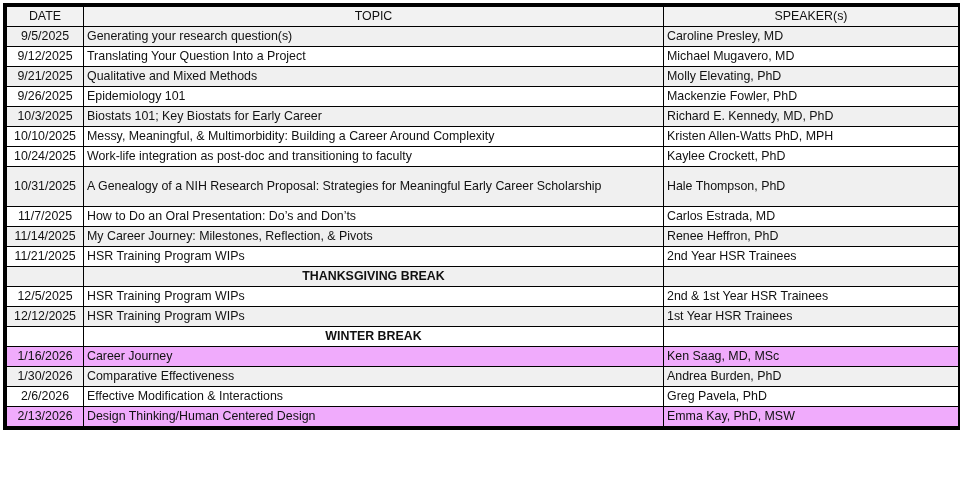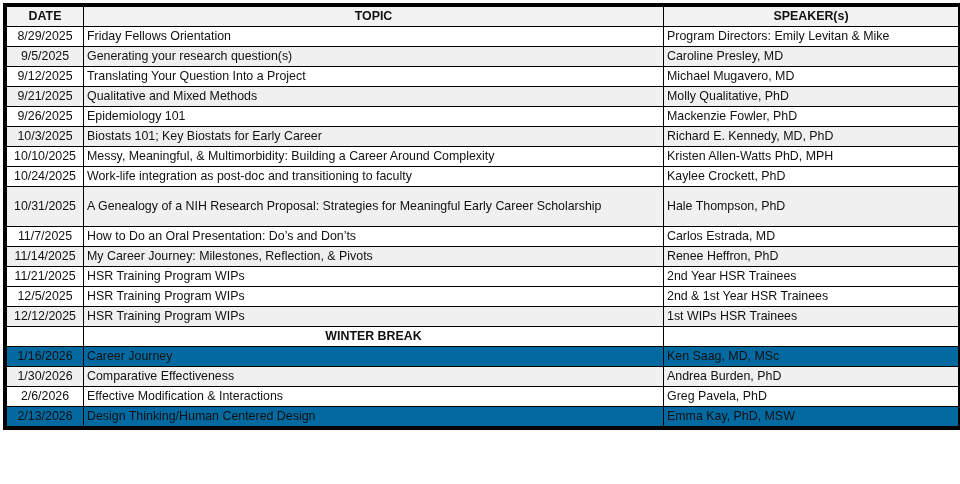--- a/index.html
+++ b/index.html
@@ -2,25 +2,25 @@
 <html><head>
 <meta charset="utf-8">
 <style>
   html, body { margin: 0; padding: 0; background: #ffffff; }
   body { width: 960px; height: 484px; overflow: hidden; position: relative;
          font-family: "Liberation Sans", "DejaVu Sans", sans-serif; }
   .sheet { position: absolute; left: 3px; top: 3px; width: 952px;
            border: 3px solid #000; box-sizing: content-box; }
   table { border-collapse: collapse; width: 952px; table-layout: fixed; font-size: 12.4px; color: #111; }
   th, td { border: 1px solid #000; height: 19px; padding: 0 3px; white-space: nowrap; overflow: hidden; line-height: 19px; }
-  th { font-weight: bold; text-align: center; background: #f2f2f2; }
+  th { font-weight: normal; text-align: center; background: #f2f2f2; }
   td.date { text-align: center; }
   td.topic, td.speaker { text-align: left; }
   tr.alt td { background: #f0f0f0; }
-  tr.alt2 td { background: #0369a1; }
+  tr.alt2 td { background: #f0abfc; }
   tr.tall td { height: 39px; }
   td.break-label { text-align: center; font-weight: bold; }
   col.c-date { width: 77px; }
   col.c-topic { width: 580px; }
   col.c-speaker { width: 295px; }
 </style>
 </head>
 <body>
 
 <div class="sheet">
@@ -31,39 +31,34 @@
         <col class="c-speaker">
     </colgroup>
     <thead>
       <tr>
         <th>DATE</th>
         <th>TOPIC</th>
         <th>SPEAKER(s)</th>
       </tr>
     </thead>
     <tbody id="rows">
-        <tr>
-          <td class="date">8/29/2025</td>
-          <td class="topic">Friday Fellows Orientation</td>
-          <td class="speaker">Program Directors: Emily Levitan &amp; Mike</td>
-        </tr>
         <tr class="alt">
           <td class="date">9/5/2025</td>
           <td class="topic">Generating your research question(s)</td>
           <td class="speaker">Caroline Presley, MD</td>
         </tr>
         <tr>
           <td class="date">9/12/2025</td>
           <td class="topic">Translating Your Question Into a Project</td>
           <td class="speaker">Michael Mugavero, MD</td>
         </tr>
         <tr class="alt">
           <td class="date">9/21/2025</td>
           <td class="topic">Qualitative and Mixed Methods</td>
-          <td class="speaker">Molly Qualitative, PhD</td>
+          <td class="speaker">Molly Elevating, PhD</td>
         </tr>
         <tr>
           <td class="date">9/26/2025</td>
           <td class="topic">Epidemiology 101</td>
           <td class="speaker">Mackenzie Fowler, PhD</td>
         </tr>
         <tr class="alt">
           <td class="date">10/3/2025</td>
           <td class="topic">Biostats 101; Key Biostats for Early Career</td>
           <td class="speaker">Richard E. Kennedy, MD, PhD</td>
@@ -91,29 +86,34 @@
         <tr class="alt">
           <td class="date">11/14/2025</td>
           <td class="topic">My Career Journey: Milestones, Reflection, &amp; Pivots</td>
           <td class="speaker">Renee Heffron, PhD</td>
         </tr>
         <tr>
           <td class="date">11/21/2025</td>
           <td class="topic">HSR Training Program WIPs</td>
           <td class="speaker">2nd Year HSR Trainees</td>
         </tr>
+        <tr class="alt">
+          <td class="date"></td>
+          <td class="break-label">THANKSGIVING BREAK</td>
+          <td class="speaker"></td>
+        </tr>
         <tr>
           <td class="date">12/5/2025</td>
           <td class="topic">HSR Training Program WIPs</td>
           <td class="speaker">2nd &amp; 1st Year HSR Trainees</td>
         </tr>
         <tr class="alt">
           <td class="date">12/12/2025</td>
           <td class="topic">HSR Training Program WIPs</td>
-          <td class="speaker">1st WIPs HSR Trainees</td>
+          <td class="speaker">1st Year HSR Trainees</td>
         </tr>
         <tr>
           <td class="date"></td>
           <td class="break-label">WINTER BREAK</td>
           <td class="speaker"></td>
         </tr>
         <tr class="alt2">
           <td class="date">1/16/2026</td>
           <td class="topic">Career Journey</td>
           <td class="speaker">Ken Saag, MD, MSc</td>

